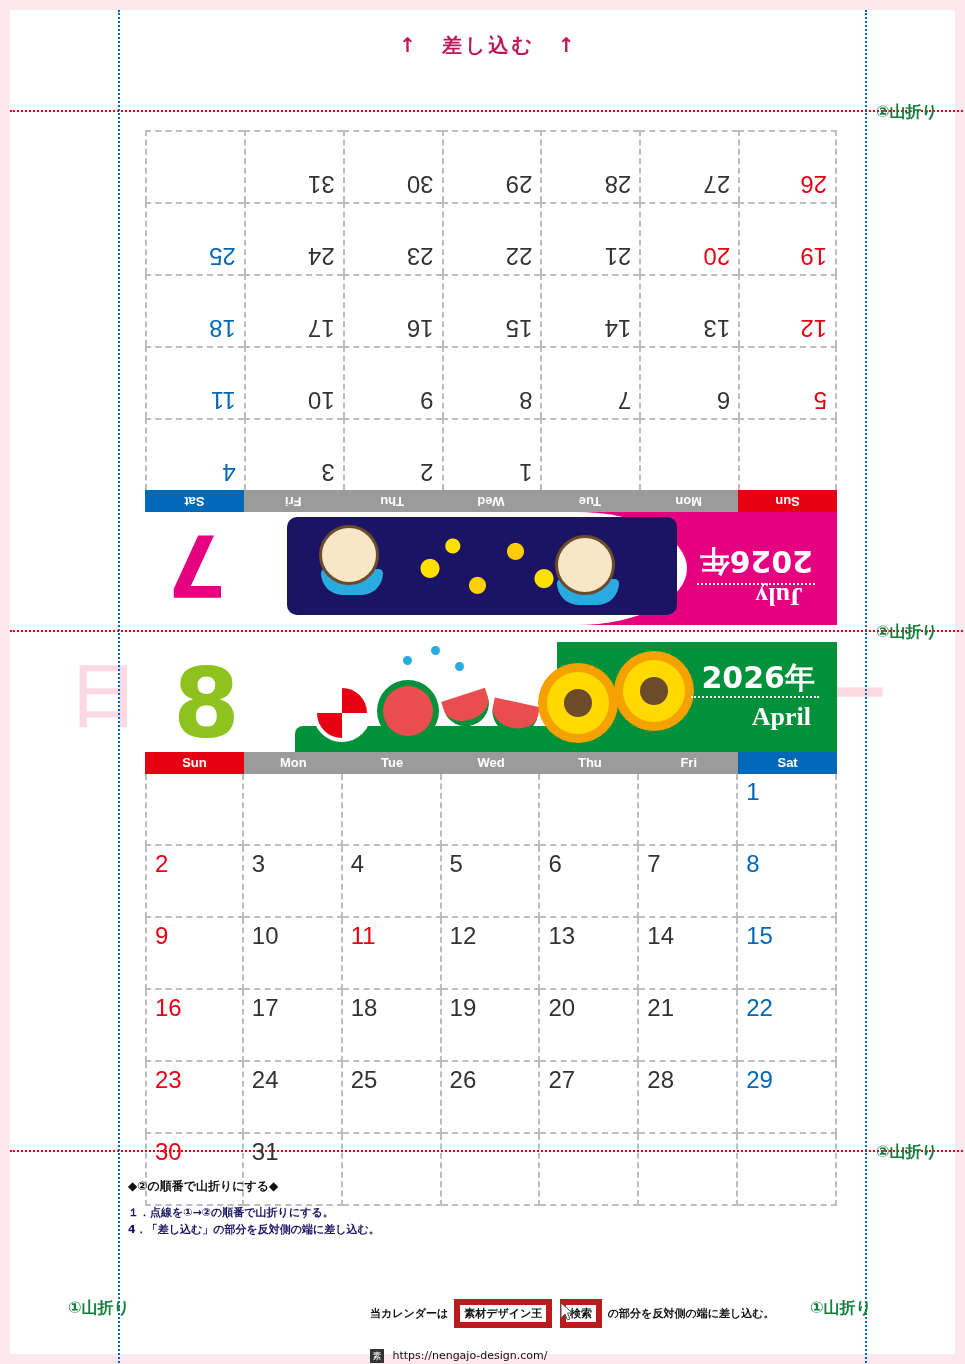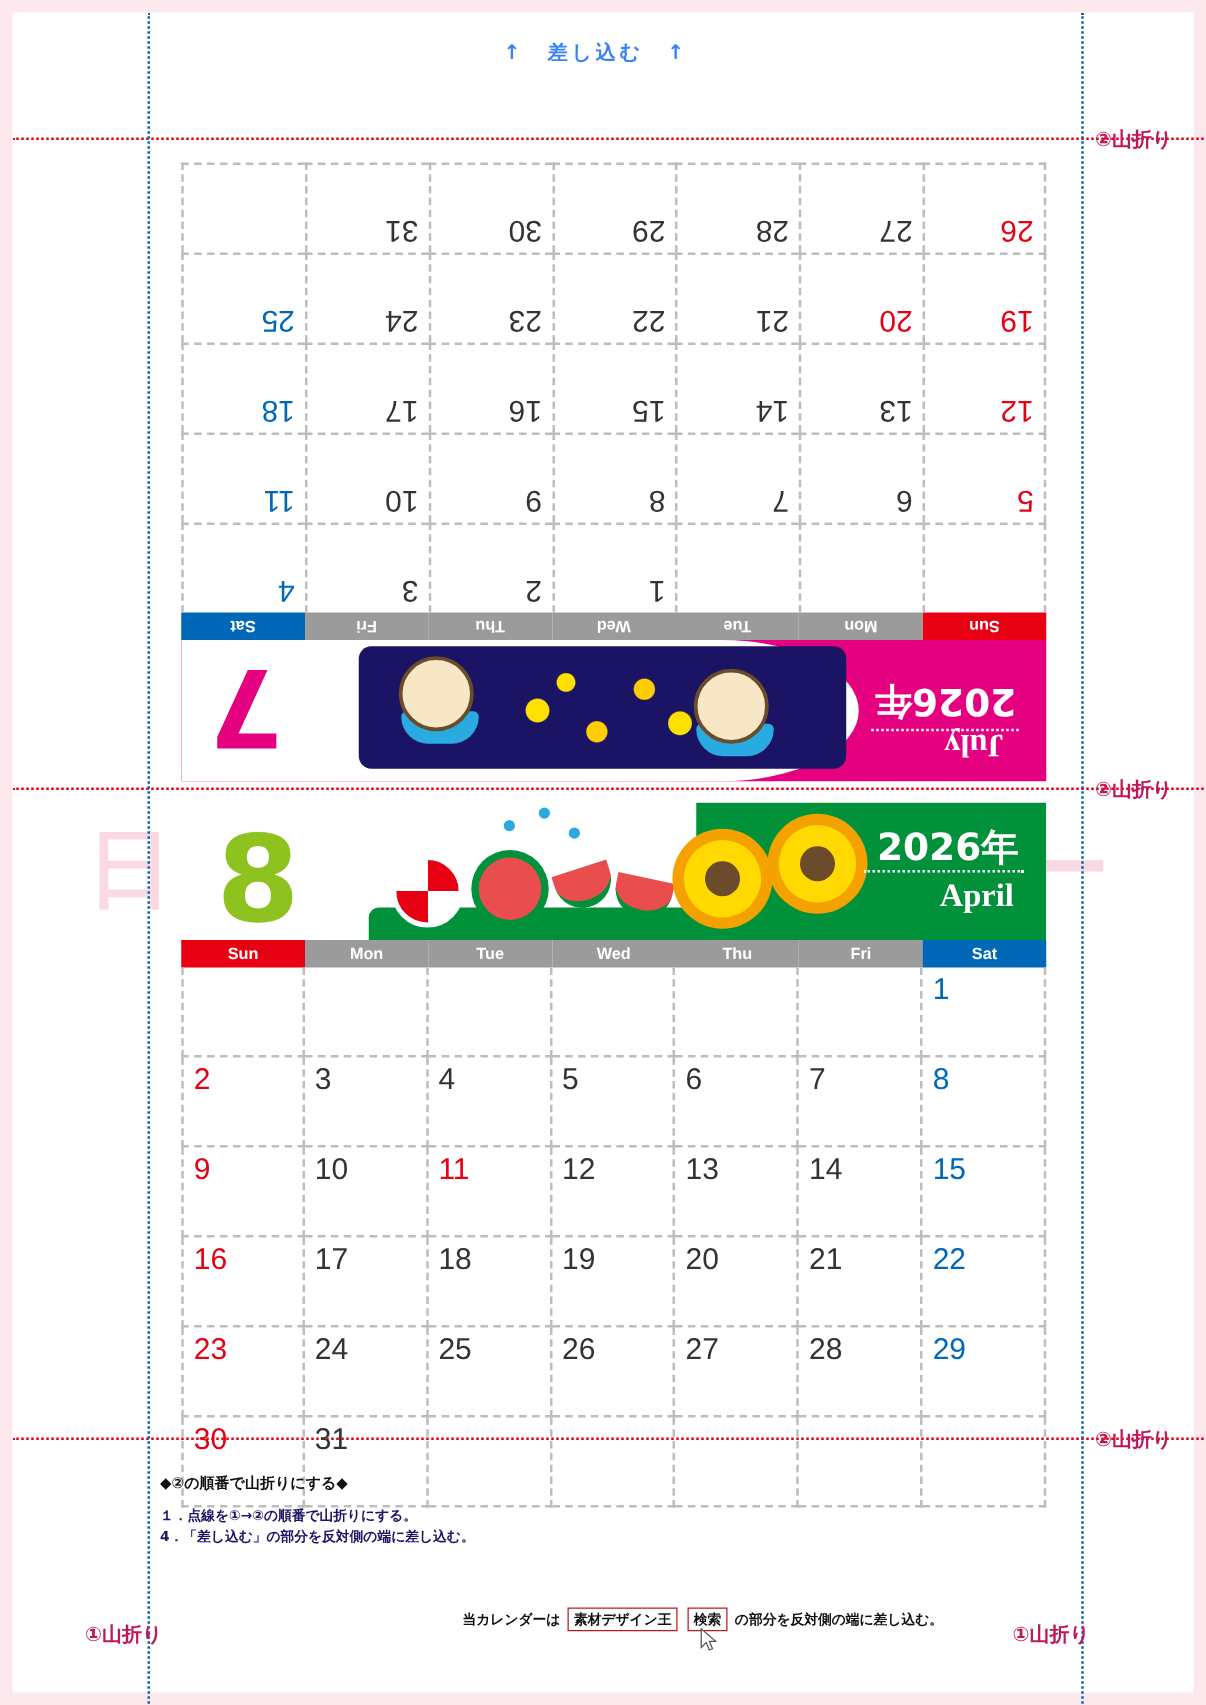--- a/index.html
+++ b/index.html
@@ -19,28 +19,28 @@
     font-size:68px;color:#fbd9e2;letter-spacing:6px;
     font-family:"DejaVu Sans",sans-serif;
     white-space:nowrap;pointer-events:none;
     font-weight:bold;
   }
   
   .hline{position:absolute;left:0;width:965px;border-top:2px dotted #e60012;height:0;}
   .vline{position:absolute;top:0;height:1364px;border-left:2px dotted #e60012;width:0;}
   .vline.b{border-left:2px dotted #0068b7;}
   .foldlabel{
-    position:absolute;font-size:16px;font-weight:bold;color:#be185d;
+    position:absolute;font-size:16px;font-weight:bold;color:#15803d;
     font-family:"DejaVu Sans",sans-serif;white-space:nowrap;
   }
 
   
   .insert{
-    position:absolute;left:94px;top:22px;width:745px;text-align:center;
-    font-size:16px;font-weight:bold;color:#3b82f6;letter-spacing:3px;
+    position:absolute;left:106px;top:22px;width:745px;text-align:center;
+    font-size:20px;font-weight:bold;color:#be185d;letter-spacing:3px;
     font-family:"DejaVu Sans",sans-serif;
   }
 
   
   .cal{position:absolute;width:692px;}
   .banner{position:relative;height:113px;overflow:hidden;}
   .wk{display:flex;height:22px;}
   .wk div{flex:1;text-align:center;color:#fff;font-size:13px;font-weight:bold;line-height:22px;
           font-family:"Liberation Sans",sans-serif;}
   .wk .sun{background:#e60012;}
@@ -135,21 +135,21 @@
   .ab-stem.t2{left:506px;top:74px;height:36px;}
   .ab-drop{position:absolute;width:9px;height:9px;border-radius:50%;background:#29abe2;}
 
   
   .instr{position:absolute;left:118px;top:1168px;width:700px;color:#1b1464;
     font-family:"DejaVu Sans",sans-serif;}
   .instr .ttl{font-size:12px;font-weight:bold;color:#111;margin-bottom:10px;}
   .instr .li{font-size:11px;font-weight:bold;margin:2px 0;}
   .credit{position:absolute;left:360px;top:1276px;width:420px;font-family:"DejaVu Sans",sans-serif;}
   .credit .c1{font-size:11px;font-weight:bold;color:#111;white-space:nowrap;}
-  .credit .box{display:inline-block;border:1px solid #b91c1c;padding:1px 4px;margin:0 2px;}
+  .credit .box{display:inline-block;border:6px solid #b91c1c;padding:1px 4px;margin:13px 2px;}
   .credit .c2{font-size:11px;color:#111;margin-top:8px;white-space:nowrap;}
   .credit .sq{display:inline-block;width:14px;height:14px;background:#333;color:#fff;
     font-size:9px;text-align:center;line-height:14px;margin-right:5px;vertical-align:middle;}
   .cursor{position:absolute;left:550px;top:1292px;width:14px;height:20px;}
 </style>
 </head>
 <body>
 
 <div class="page">
 
@@ -313,19 +313,23 @@
     <div class="li">4．「差し込む」の部分を反対側の端に差し込む。</div>
   </div>
 
   <div class="credit">
     <div class="c1">
       <span>当カレンダーは</span>
       <span class="box">素材デザイン王</span>
       <span class="box">検索</span>
       <span>の部分を反対側の端に差し込む。</span>
     </div>
+    <div class="c2">
+      <span class="sq">素</span>
+      <span>https://nengajo-design.com/</span>
+    </div>
   </div>
 
   <svg class="cursor" viewBox="0 0 14 20">
     <path d="M1 1 L1 16 L5 12 L7.5 18 L10 17 L7.5 11 L12.5 11 Z" fill="#ffffff" stroke="#555" stroke-width="1"></path>
   </svg>
 
 </div>
 
 </body></html>

